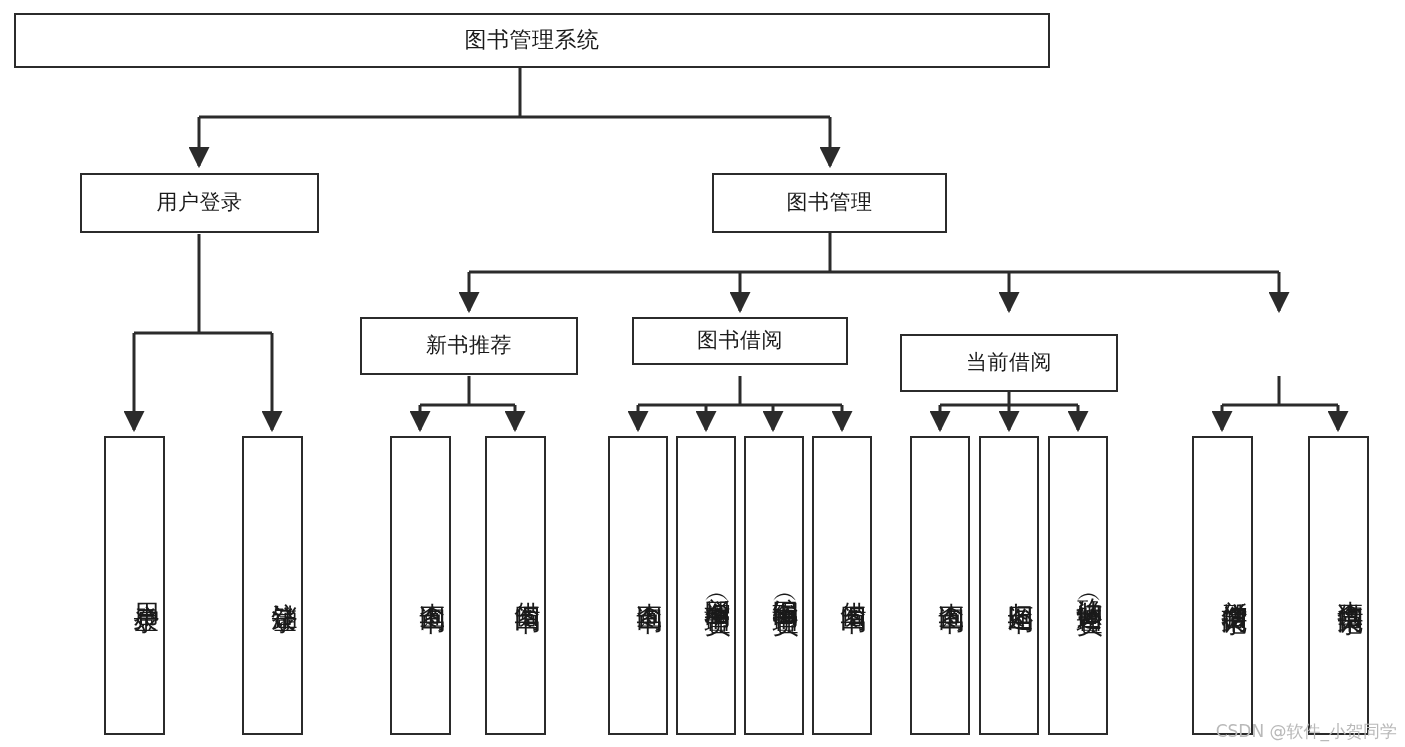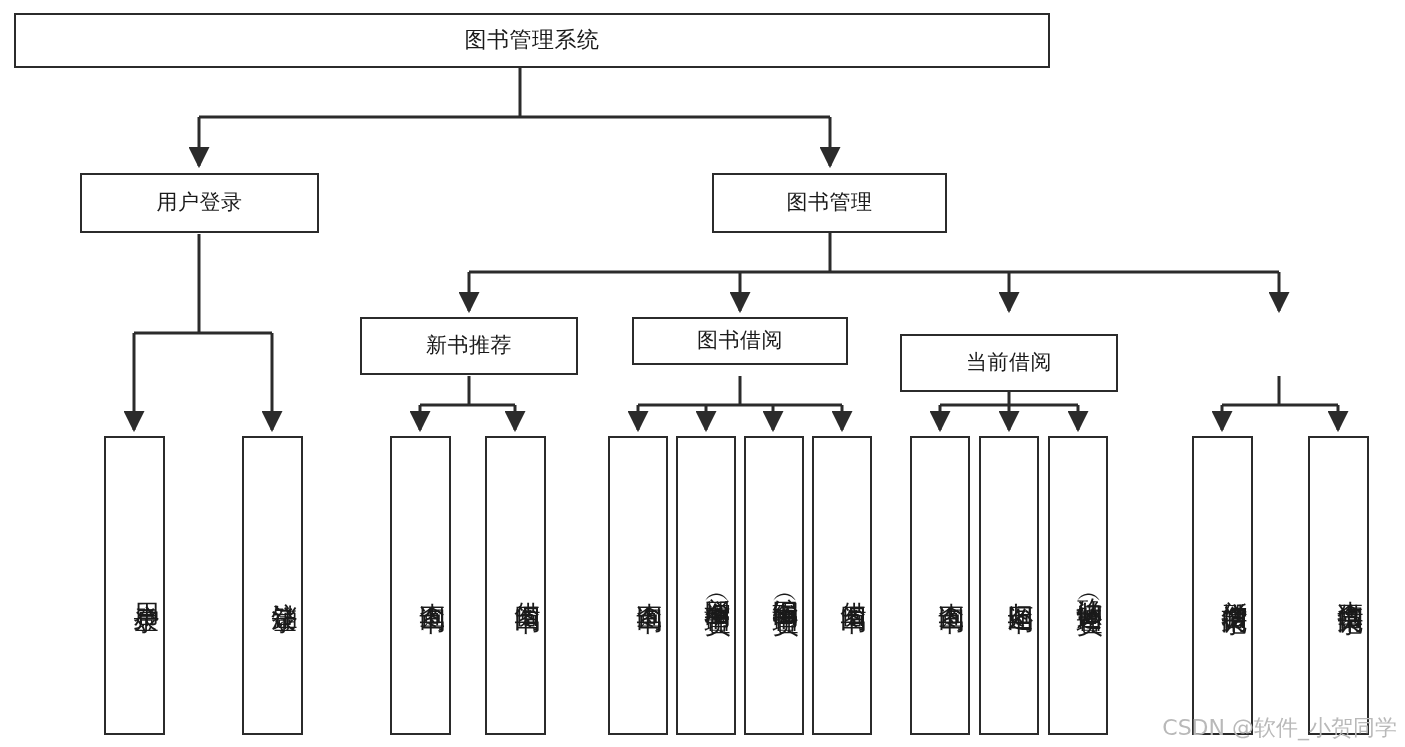--- a/index.html
+++ b/index.html
@@ -60,21 +60,21 @@
     left: 0;
     top: 0;
     width: 1405px;
     height: 747px;
     pointer-events: none;
   }
   .watermark {
     position: absolute;
     right: 8px;
     bottom: 4px;
-    font-size: 22px;
+    font-size: 17px;
     color: #b9b9b9;
     white-space: nowrap;
     font-family: "DejaVu Sans", "Liberation Sans", sans-serif;
   }
 </style>
 </head>
 <body>
 
 <div id="diagram">
 

